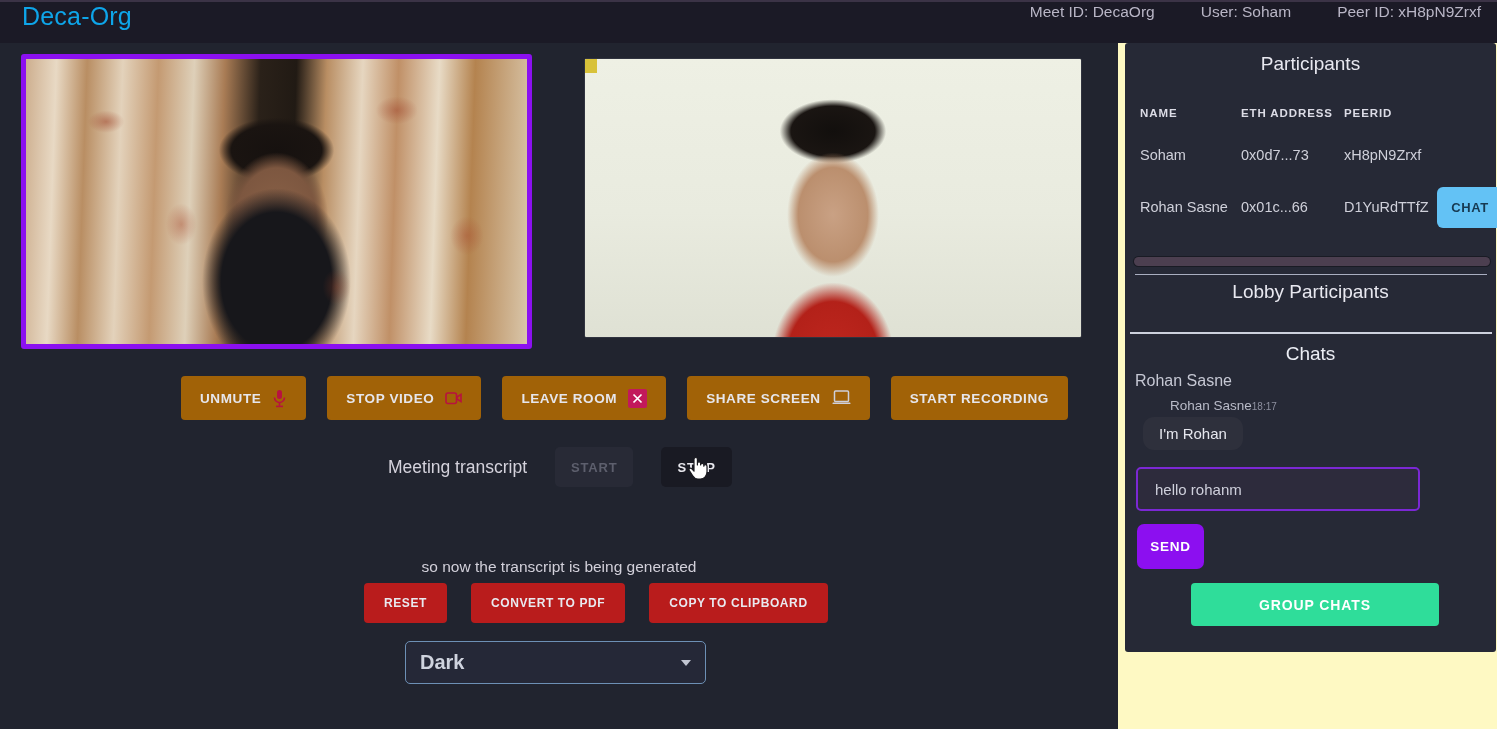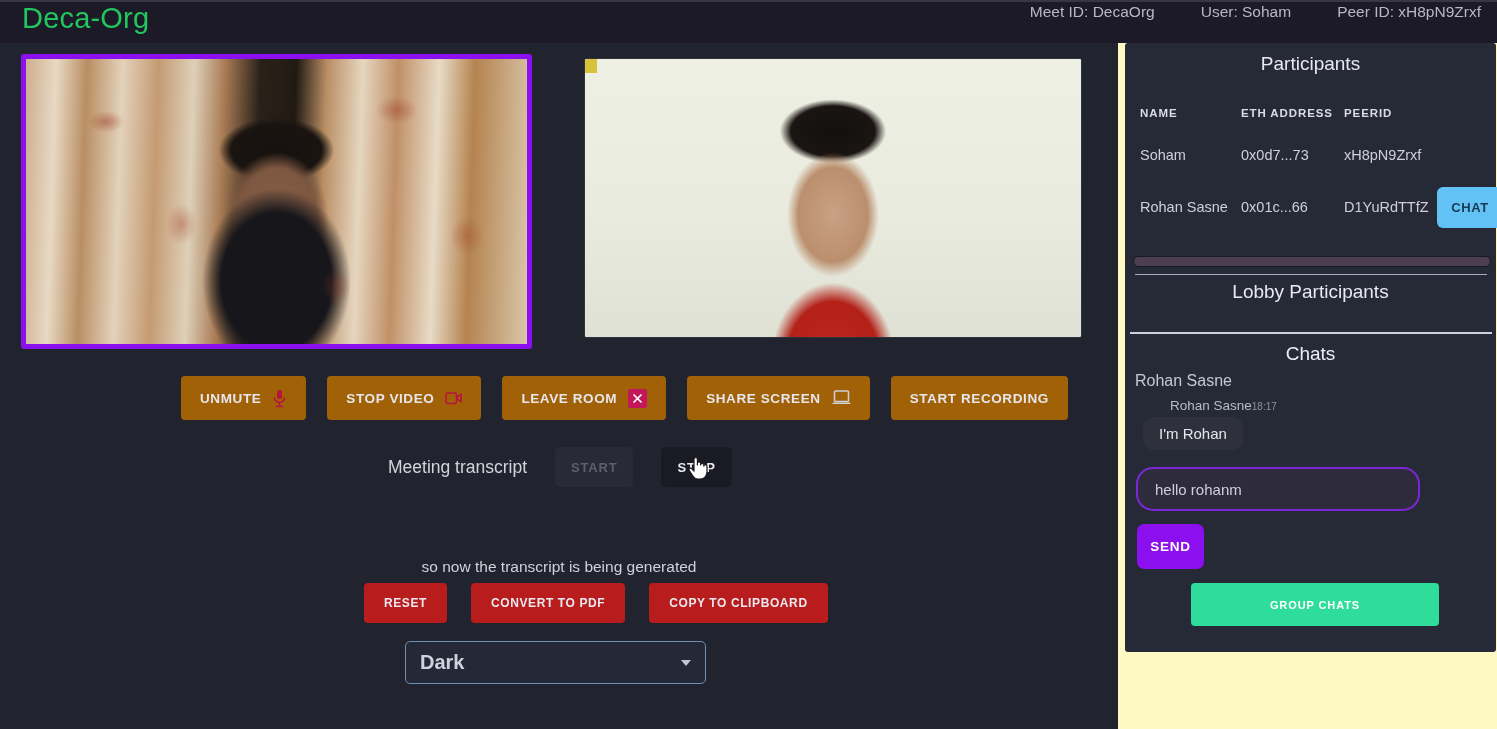--- a/index.html
+++ b/index.html
@@ -18,21 +18,21 @@
   
   .header {
     position: absolute; left: 0; top: 0;
     width: 1497px; height: 43px;
     background: #1b1a26;
     border-top: 2px solid #3b3346;
     display: flex; align-items: center;
   }
   .brand {
     position: absolute; left: 22px; top: 0px;
-    font-size: 29px; color: #22c55e; letter-spacing: .2px;
+    font-size: 25px; color: #0ea5e9; letter-spacing: .2px;
   }
   .header-meta {
     position: absolute; right: 16px; top: 1px;
     display: flex; gap: 46px; align-items: center;
     font-size: 15.5px; color: #b9b6c6;
   }
 
   
   .stage { position: absolute; left: 0; top: 43px; width: 1118px; height: 686px; }
 
@@ -234,38 +234,38 @@
     position: absolute; left: 18px; top: 374px;
     background: #2e303c; border-radius: 11px;
     padding: 8px 16px;
     color: #e6e7ee; font-size: 15px;
   }
 
   .chat-input {
     position: absolute; left: 11px; top: 424px;
     width: 284px; height: 44px;
     background: #2d2b3c;
-    border: 2px solid #7b28d4; border-radius: 17px;
+    border: 2px solid #7b28d4; border-radius: 5px;
     color: #cfd0dc; font-size: 15px;
     padding: 0 17px;
     font-family: "Liberation Sans", sans-serif;
     outline: none;
   }
   .send-btn {
     position: absolute; left: 12px; top: 481px;
     width: 67px; height: 45px;
     background: #8c0ff0; border: none; border-radius: 7px;
     color: #fff; font-size: 13.5px; font-weight: bold; letter-spacing: .7px;
     font-family: "Liberation Sans", sans-serif; cursor: pointer;
   }
   .group-btn {
     position: absolute; left: 66px; top: 540px;
     width: 248px; height: 43px;
     background: #2fdd9a; border: none; border-radius: 4px;
-    color: #ffffff; font-size: 11px; font-weight: bold; letter-spacing: .9px;
+    color: #ffffff; font-size: 14px; font-weight: bold; letter-spacing: .9px;
     font-family: "Liberation Sans", sans-serif; cursor: pointer;
   }
 </style>
 </head>
 <body>
 
 <div id="app">
 
   <div class="header">
     <div class="brand">Deca-Org</div>

